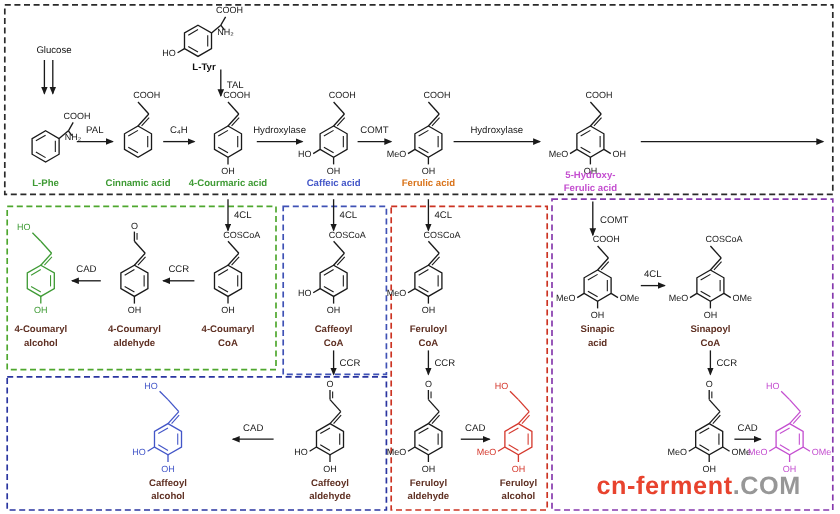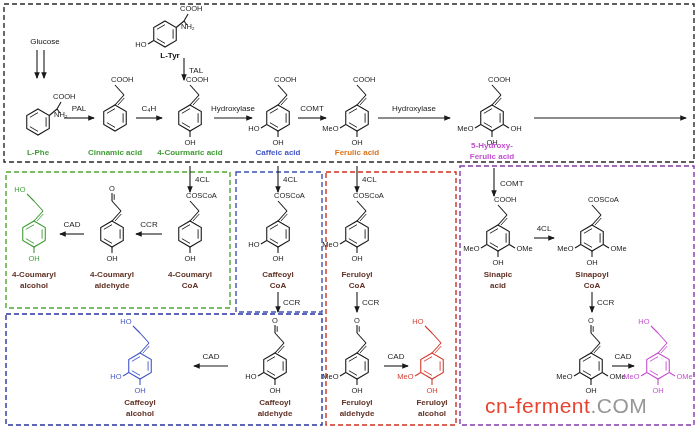--- a/index.html
+++ b/index.html
@@ -1,20 +1,20 @@
 <!DOCTYPE html>
 <html><head>
 <meta charset="utf-8">
 <style>
   html,body{margin:0;padding:0;background:#ffffff;}
   #stage{position:relative;width:700px;height:428px;background:#ffffff;overflow:hidden;
          font-family:"Liberation Sans",sans-serif;}
   #scene{position:absolute;left:0;top:0;}
   #scene text{font-family:"Liberation Sans",sans-serif;}
-  .watermark{position:absolute;left:485px;top:394px;font-size:21px;font-weight:normal;
+  .watermark{position:absolute;left:497px;top:394px;font-size:21px;font-weight:bold;
              letter-spacing:0.5px;white-space:nowrap;}
   .wm-brand{color:#e8432e;}
   .wm-suffix{color:#979797;}
 </style>
 </head>
 <body>
 
 <div id="stage">
   <svg id="scene" width="700" height="428" viewBox="0 0 700 428">
     <defs>

